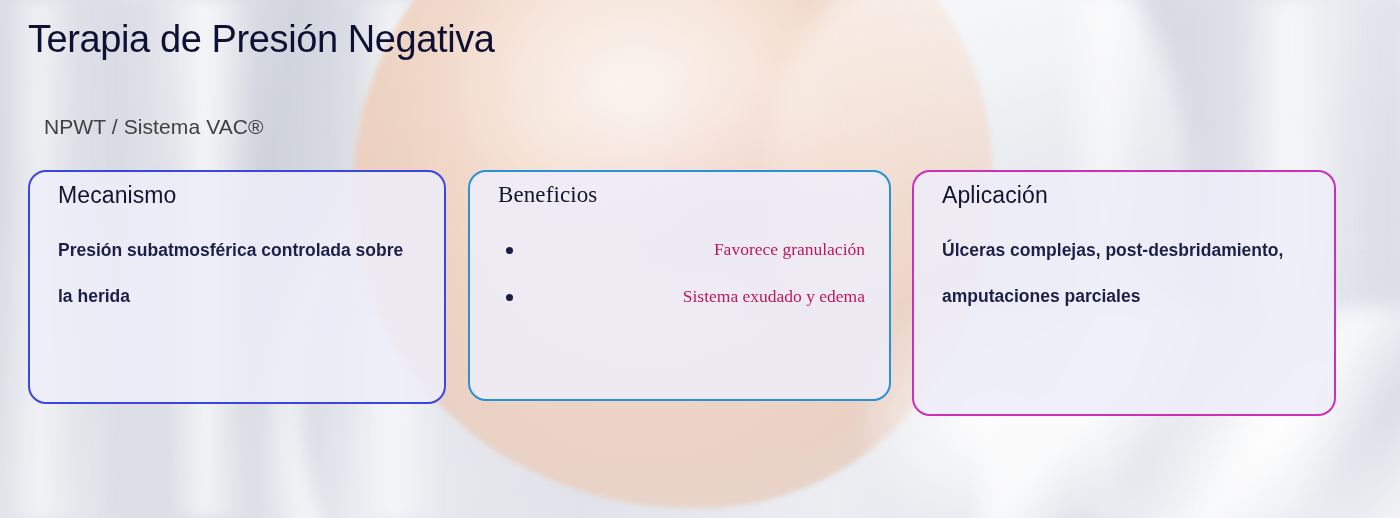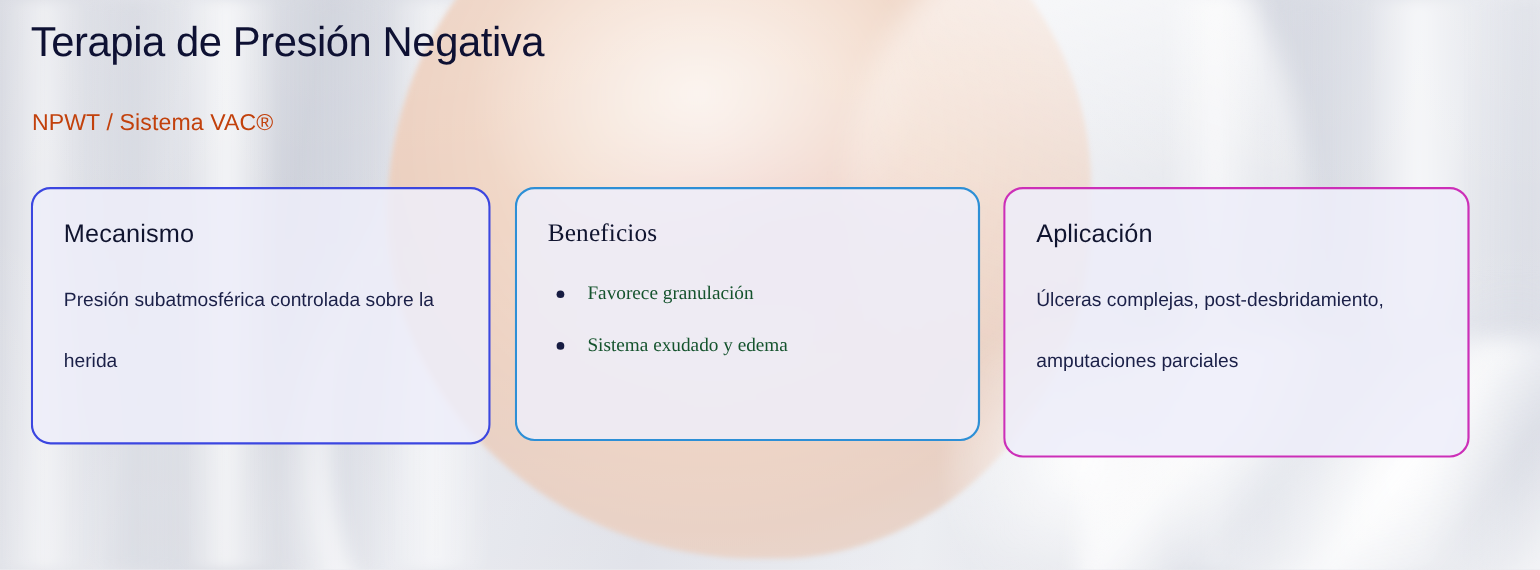--- a/index.html
+++ b/index.html
@@ -180,38 +180,38 @@
     letter-spacing: -0.4px;
     color: #0e1133;
     line-height: 1.12;
     white-space: nowrap;
   }
 
   .page-subtitle {
     position: absolute;
     left: 29px;
     top: 100px;
-    margin: 0;
+    margin: 15px;
     font-size: 21px;
     font-weight: 400;
-    color: #c2410c;
+    color: #404040;
     letter-spacing: 0.1px;
     white-space: nowrap;
   }
 
   
   .card {
     position: absolute;
     top: 170px;
     box-sizing: border-box;
     border-radius: 18px;
     border: 2.5px solid #3b46e0;
     background: rgba(238,238,249,0.86);
     backdrop-filter: blur(2px);
-    padding: 27px 24px 20px 28px;
+    padding: 10px 24px 20px 28px;
   }
 
   .card-mechanism {
     left: 28px;
     width: 418px;
     height: 234px;
     border-color: #3b46e0;
   }
 
   .card-benefits {
@@ -232,37 +232,38 @@
     margin: 0 0 18px 0;
     font-size: 23px;
     font-weight: 400;
     color: #10142f;
     letter-spacing: 0.1px;
   }
 
   .card-body {
     margin: 0;
     font-size: 17.5px;
-    font-weight: 400;
+    font-weight: 700;
     color: #1b2048;
-    line-height: 56px;
+    line-height: 46px;
   }
 
   .bullet-list {
     margin: 0;
     padding: 0;
     list-style: none;
   }
 
   .bullet-item {
     position: relative;
     padding-left: 36px;
     font-size: 17.5px;
-    color: #14532d;
+    color: #be185d;
     line-height: 47px;
+    text-align: right;
   }
 
   .bullet-dot {
     position: absolute;
     left: 8px;
     top: 21px;
     width: 7px;
     height: 7px;
     border-radius: 50%;
     background: #171c42;

